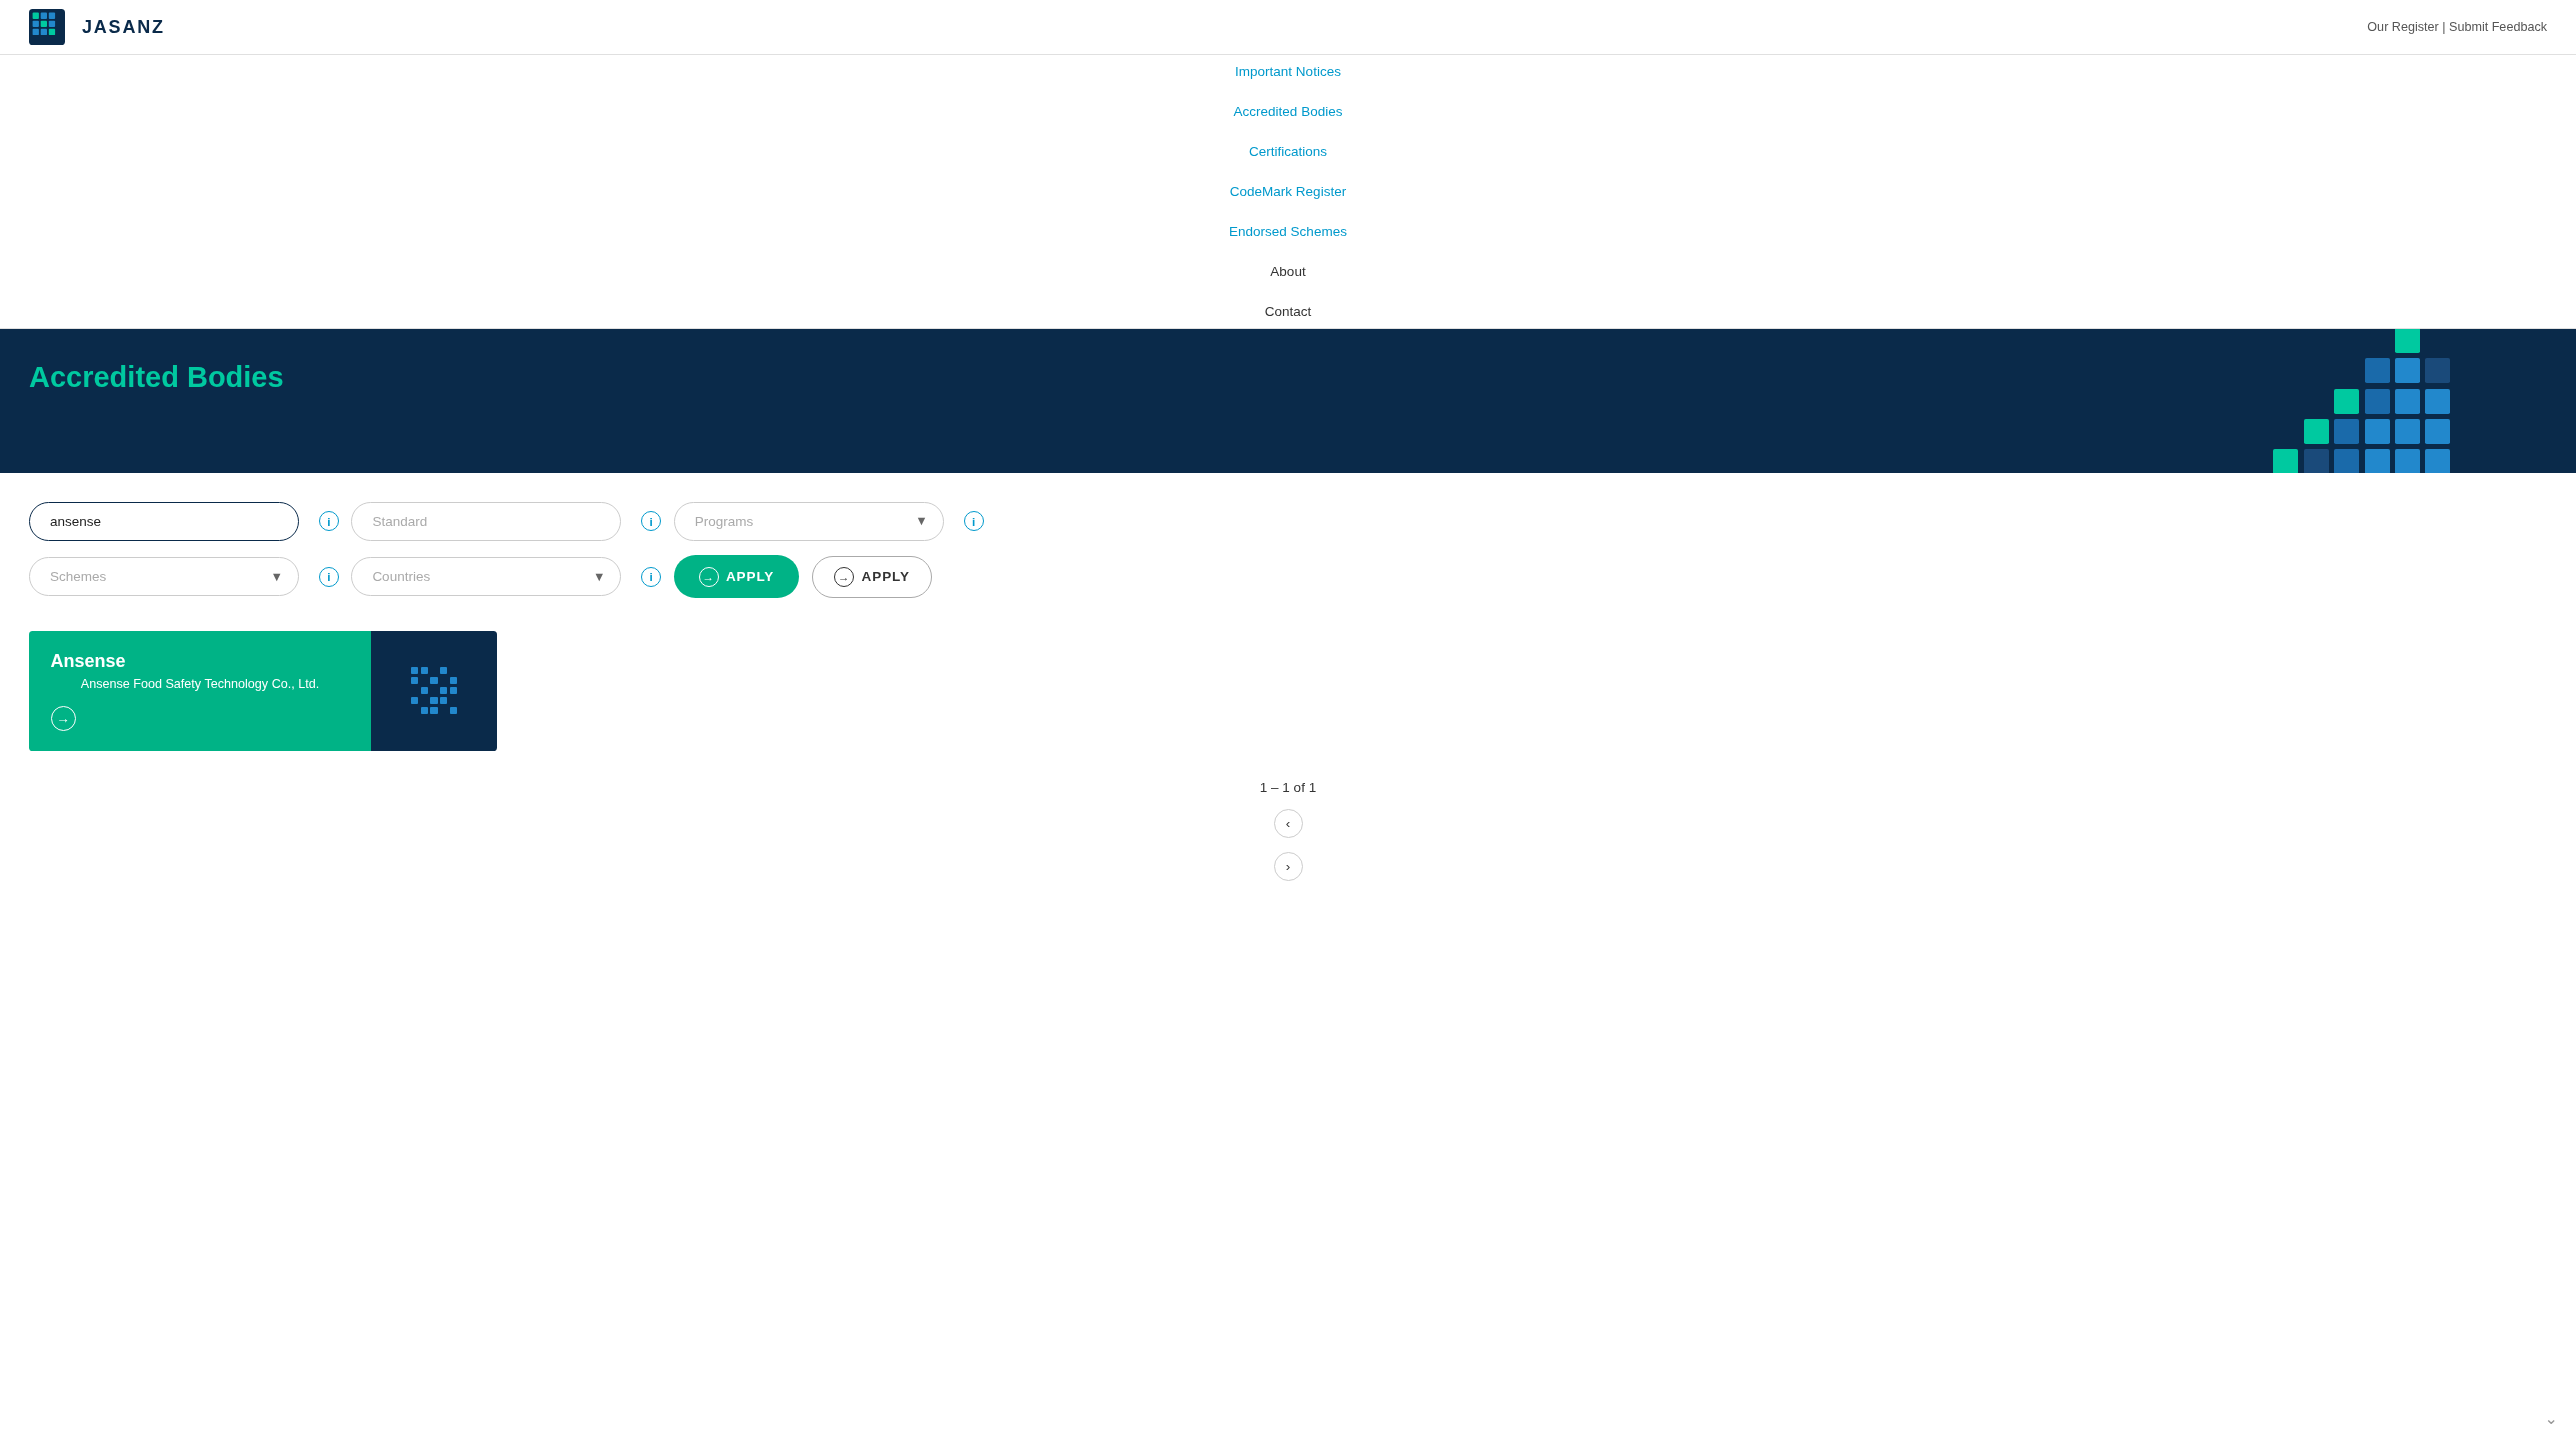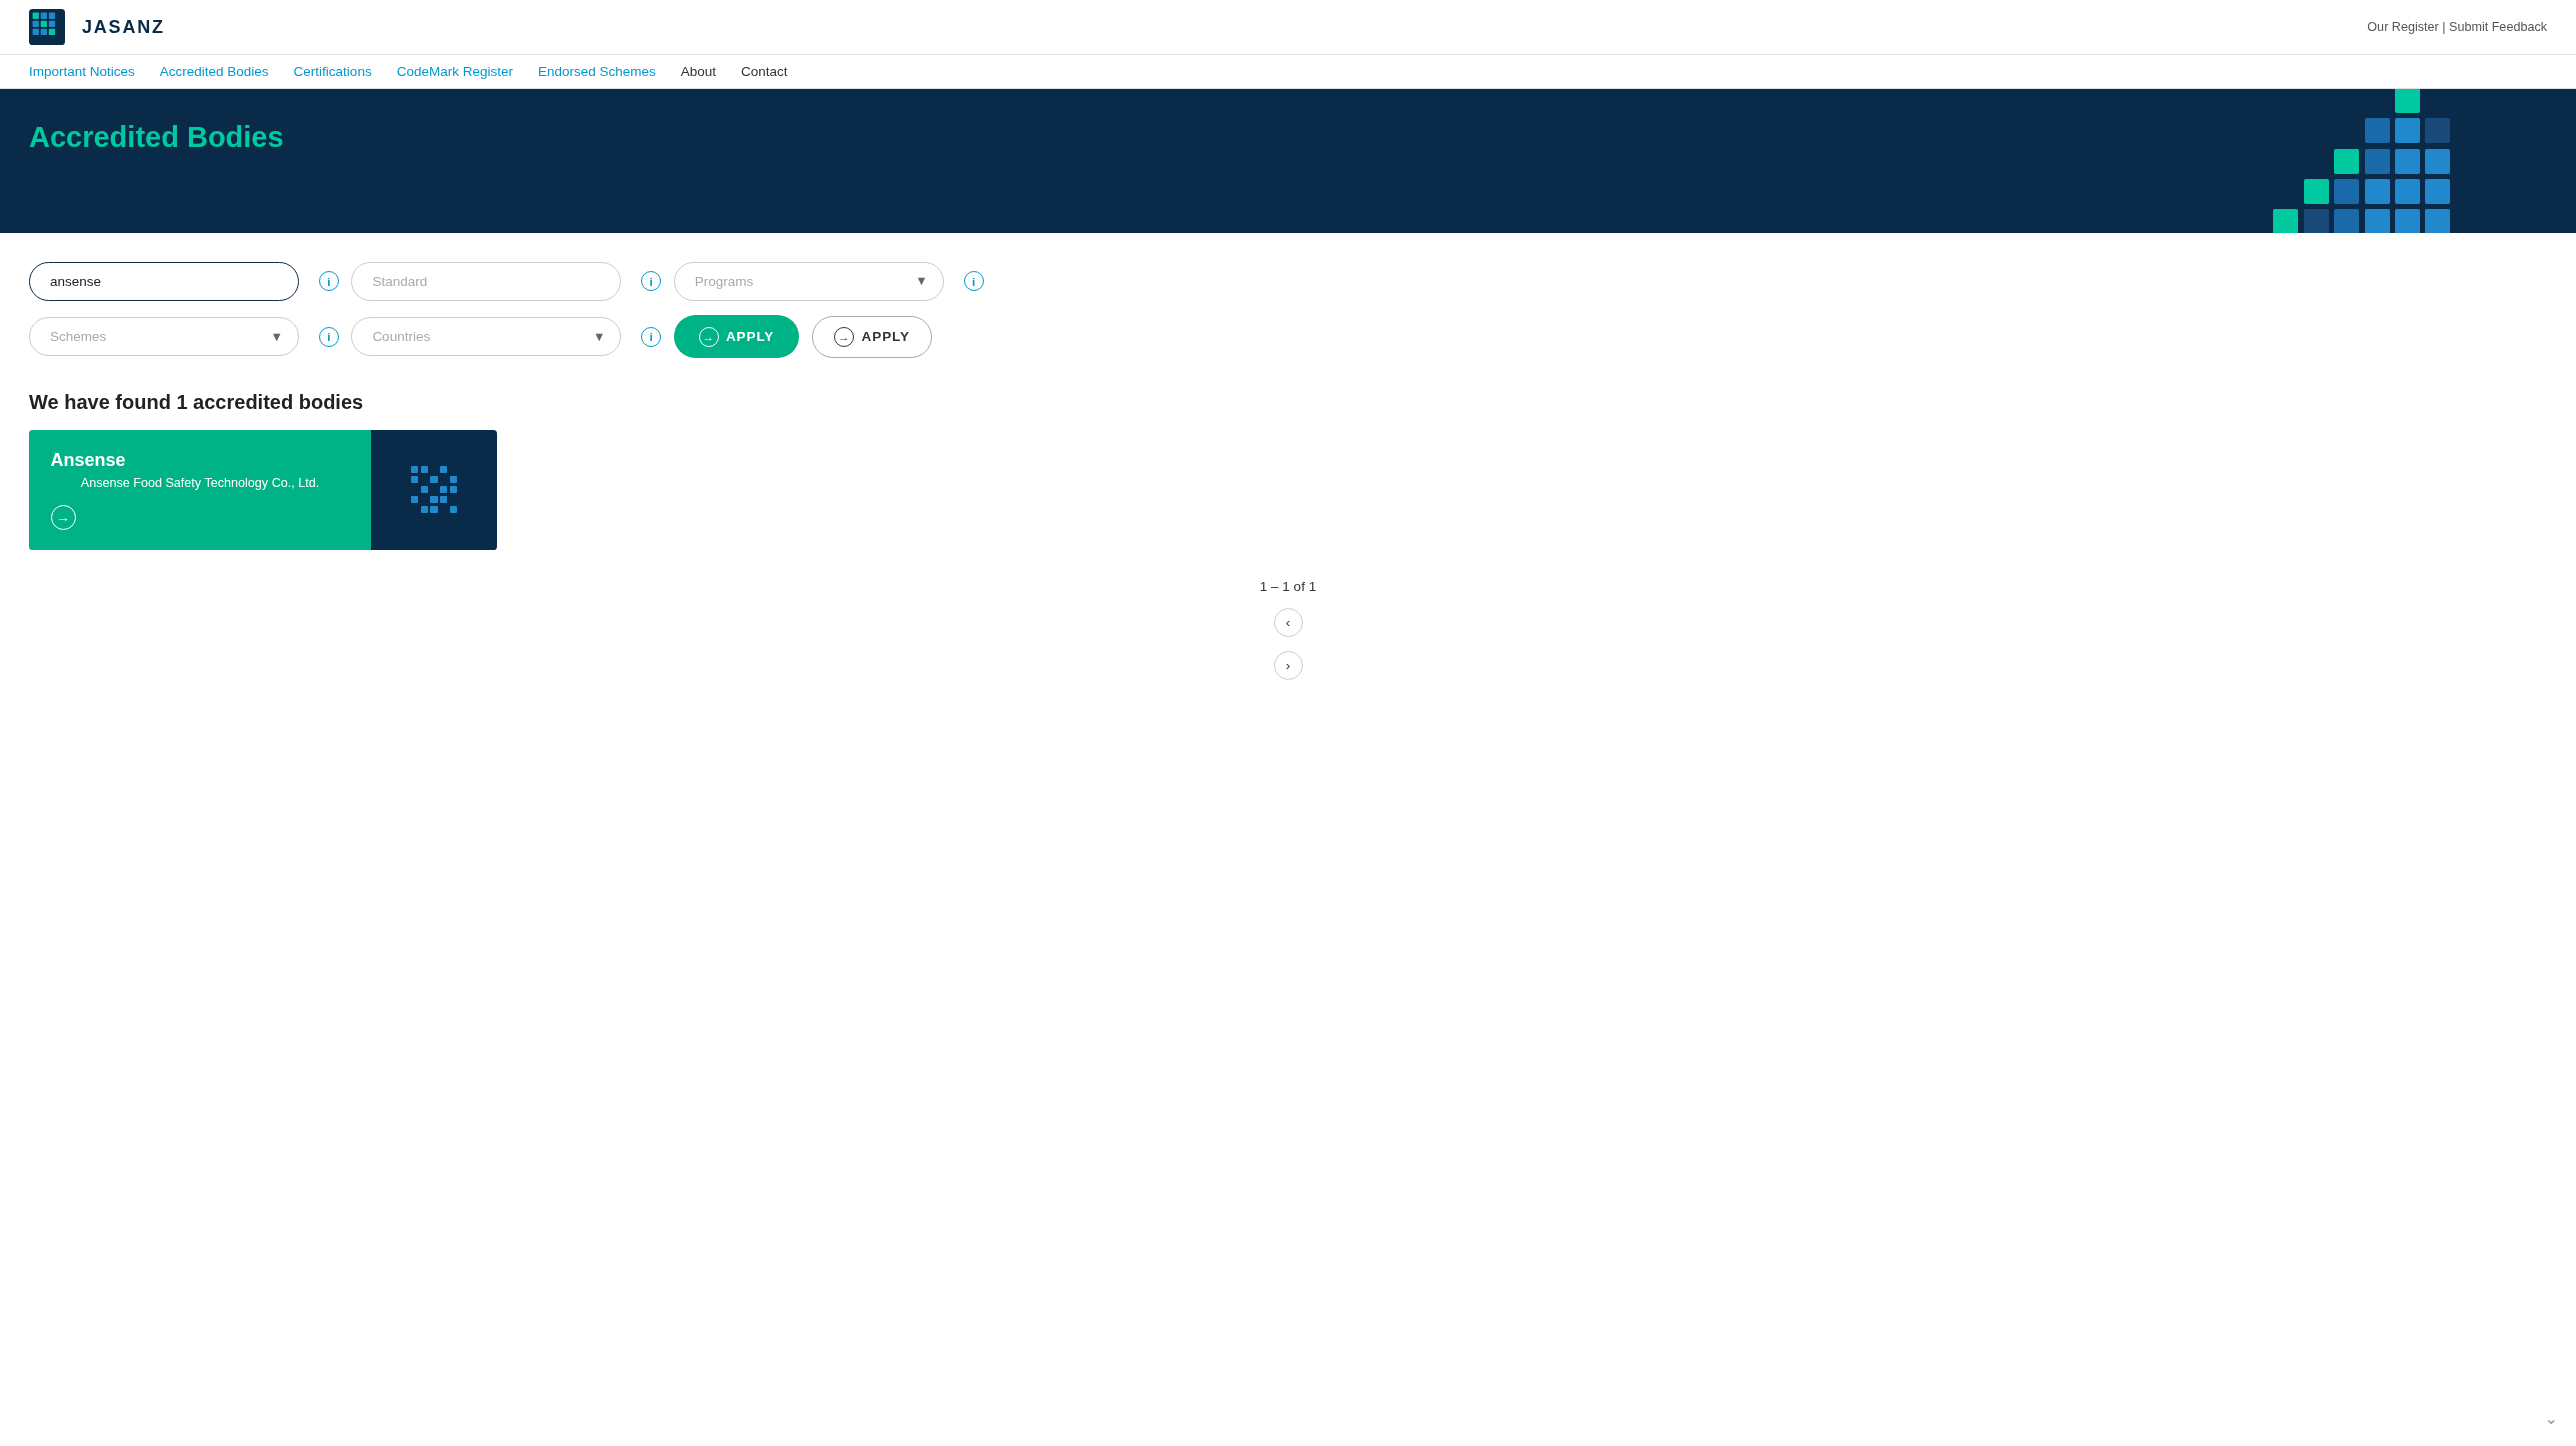--- a/index.html
+++ b/index.html
@@ -35,20 +35,21 @@
     }
 
     
     .nav-bar {
       display: flex;
       align-items: center;
       padding: 9px 29px;
       border-bottom: 0.9px solid #e0e0e0;
       background: #fff;
       gap: 25px;
+      flex-direction: column;
     }
     .nav-bar a {
       font-size: 13.5px;
       text-decoration: none;
       color: #0099cc;
     }
     .nav-bar a.dark { color: #333; }
 
     
     .hero {
@@ -444,21 +445,20 @@
     </button>
 
     <button class="btn-reset">
       <span class="arrow-circle">→</span>
       <span>APPLY</span>
     </button>
   </div>
 </div>
 
 <div class="results-area">
-  <div class="results-count">We have found 1 accredited bodies</div>
 
   <div class="card">
     <div class="card-left">
       <div class="card-name">Ansense</div>
       <div class="card-sub">Ansense Food Safety Technology Co., Ltd.</div>
       <div class="card-arrow">→</div>
     </div>
     <div class="card-right">
       <div class="card-logo-dots" id="card-dots">
       <div class="dot" style="background: rgb(34, 136, 204);"></div>

